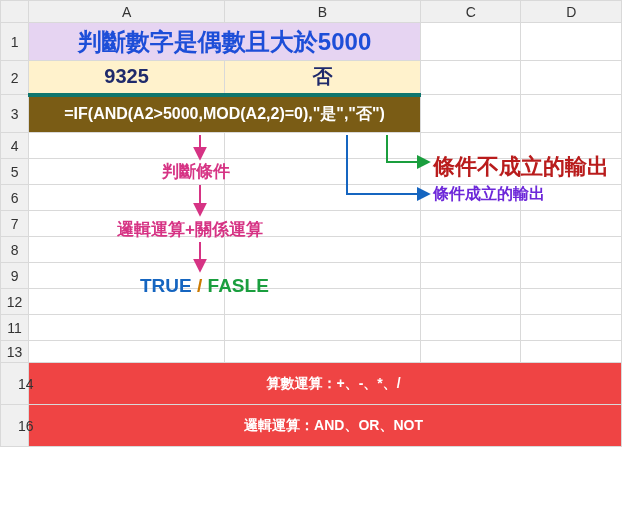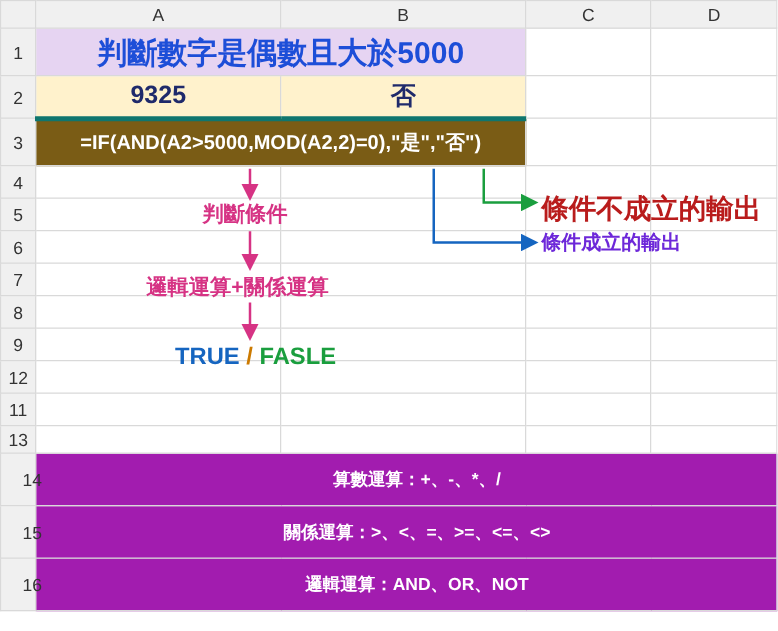--- a/index.html
+++ b/index.html
@@ -43,21 +43,21 @@
   .colD { width: 100px; }
   
   .r1 td.cell { background: #e6d4f2; color: #1d4ed8; font-size: 24px; font-weight: bold; height: 38px; }
   .r2 td.cell { background: #fff2cc; color: #1f2a6b; font-size: 20px; font-weight: bold; height: 34px; }
   .r2 td.cell.borderB { border-bottom: 4px solid #0f766e; }
   .r3 td.cell { background: #7a5c15; color: #fff; font-size: 16px; font-weight: bold; height: 38px; }
   .r4 td, .r5 td, .r6 td, .r7 td, .r8 td, .r9 td, .r10 td, .r11 td, .r12 td { height: 26px; }
   .r13 td { height: 22px; }
   .r14 td, .r15 td, .r16 td { height: 42px; padding-left: 17px; }
   .purplebox {
-    background: #a21caf;
+    background: #ef4444;
     color: #fff;
     font-size: 19px;
     font-weight: bold;
     text-align: left;
     padding-left: 18px;
   }
   
   .overlay {
     position: absolute;
     left: 0; top: 0;
@@ -177,24 +177,20 @@
         <td class="rowhead">13</td>
         <td></td>
         <td></td>
         <td></td>
         <td></td>
       </tr>
   <tr class="r14">
     <td class="rowhead">14</td>
     <td class="purplebox" colspan="4">算數運算：+、-、*、/</td>
   </tr>
-  <tr class="r15">
-    <td class="rowhead">15</td>
-    <td class="purplebox" colspan="4">關係運算：&gt;、&lt;、=、&gt;=、&lt;=、&lt;&gt;</td>
-  </tr>
   <tr class="r16">
     <td class="rowhead">16</td>
     <td class="purplebox" colspan="4">邏輯運算：AND、OR、NOT</td>
   </tr>
 
 </tbody>
   </table>
 
 <div class="overlay">
 

